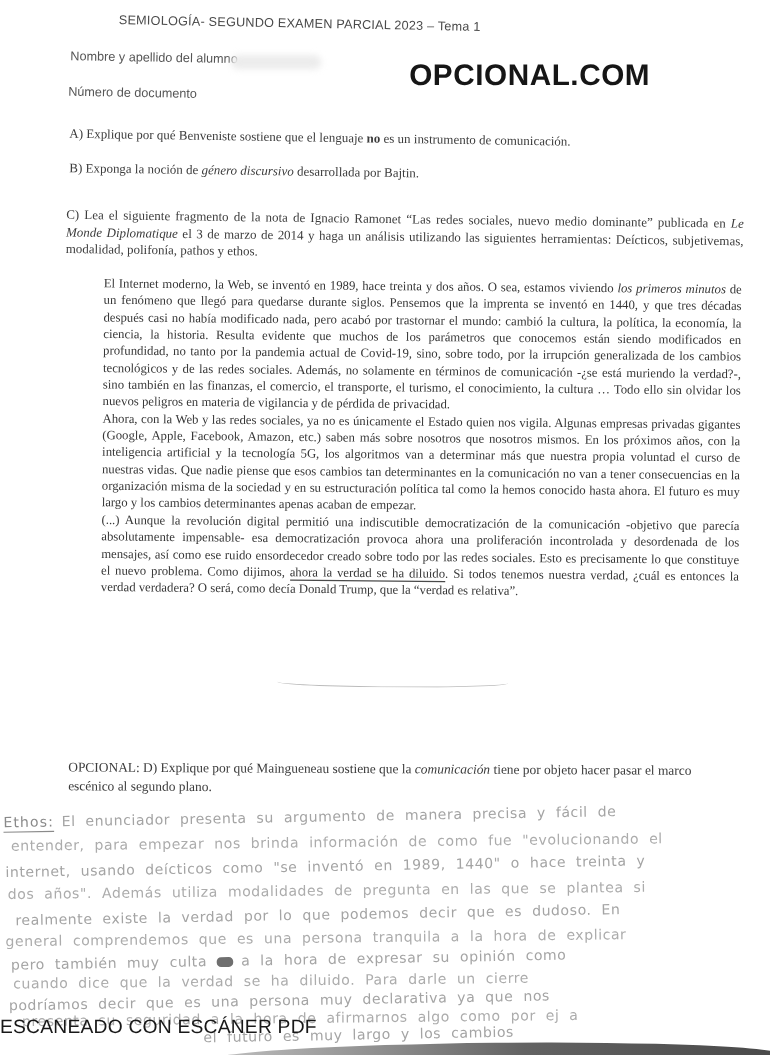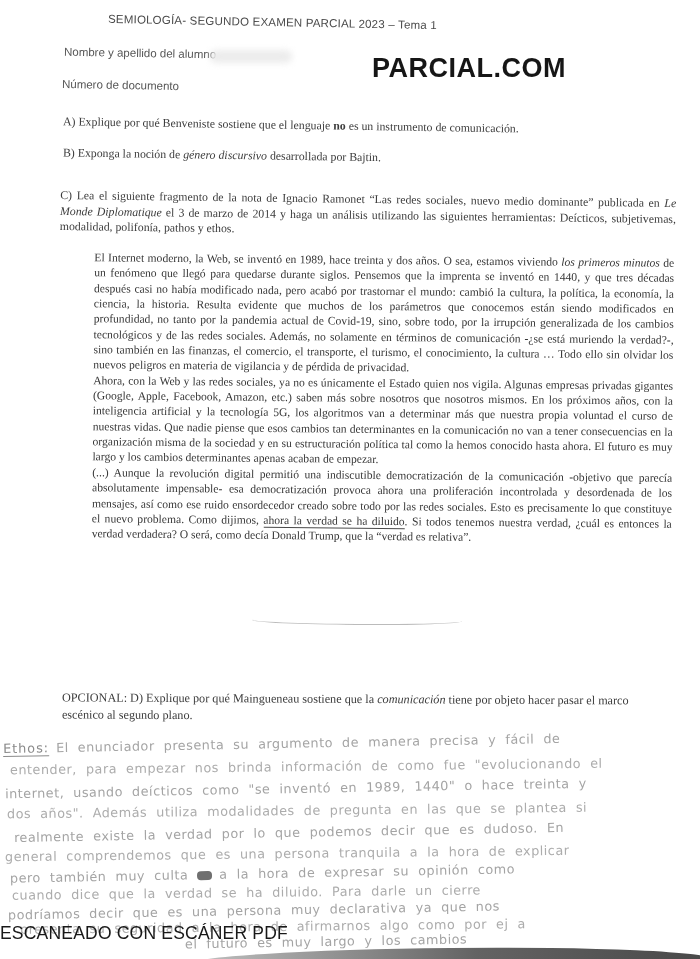--- a/index.html
+++ b/index.html
@@ -89,21 +89,21 @@
 <body>
 
 <div class="page">
 
   <div class="title">SEMIOLOGÍA- SEGUNDO EXAMEN PARCIAL  2023 – Tema 1</div>
 
   <div class="field-label label-name">Nombre y apellido del alumno</div>
   <div class="smudge"></div>
   <div class="field-label label-doc">Número de documento</div>
 
-  <div class="watermark">PARCIAL.COM</div>
+  <div class="watermark">OPCIONAL.COM</div>
 
   <div class="q qa"><span>A) Explique por qué Benveniste sostiene que el lenguaje </span><b>no</b><span> es un instrumento de comunicación.</span></div>
 
   <div class="q qb"><span>B) Exponga la noción de </span><i>género discursivo</i><span> desarrollada por Bajtin.</span></div>
 
   <div class="q qc"><span>C) Lea el siguiente fragmento de la nota de Ignacio Ramonet “Las redes sociales, nuevo medio dominante” publicada en </span><i>Le Monde Diplomatique</i><span> el 3 de marzo de 2014 y haga un análisis utilizando las siguientes herramientas: Deícticos, subjetivemas, modalidad, polifonía, pathos y ethos.</span></div>
 
   <div class="quote">
     <p><span>El Internet moderno, la Web, se inventó en 1989, hace treinta y dos años. O sea, estamos viviendo </span><i>los primeros minutos</i><span> de un fenómeno que llegó para quedarse durante siglos. Pensemos que la imprenta se inventó en 1440, y que tres décadas después casi no había modificado nada, pero acabó por trastornar el mundo: cambió la cultura, la política, la economía, la ciencia, la historia. Resulta evidente que muchos de los parámetros que conocemos están siendo modificados en profundidad, no tanto por la pandemia actual de Covid-19, sino, sobre todo, por la irrupción generalizada de los cambios tecnológicos y de las redes sociales. Además, no solamente en términos de comunicación -¿se está muriendo la verdad?-, sino también en las finanzas, el comercio, el transporte, el turismo, el conocimiento, la cultura … Todo ello sin olvidar los nuevos peligros en materia de vigilancia y de pérdida de privacidad.</span></p>
     <p>Ahora, con la Web y las redes sociales, ya no es únicamente el Estado quien nos vigila. Algunas empresas privadas gigantes (Google, Apple, Facebook, Amazon, etc.) saben más sobre nosotros que nosotros mismos. En los próximos años, con la inteligencia artificial y la tecnología 5G, los algoritmos van a determinar más que nuestra propia voluntad el curso de nuestras vidas. Que nadie piense que esos cambios tan determinantes en la comunicación no van a tener consecuencias en la organización misma de la sociedad y en su estructuración política tal como la hemos conocido hasta ahora. El futuro es muy largo y los cambios determinantes apenas acaban de empezar.</p>

